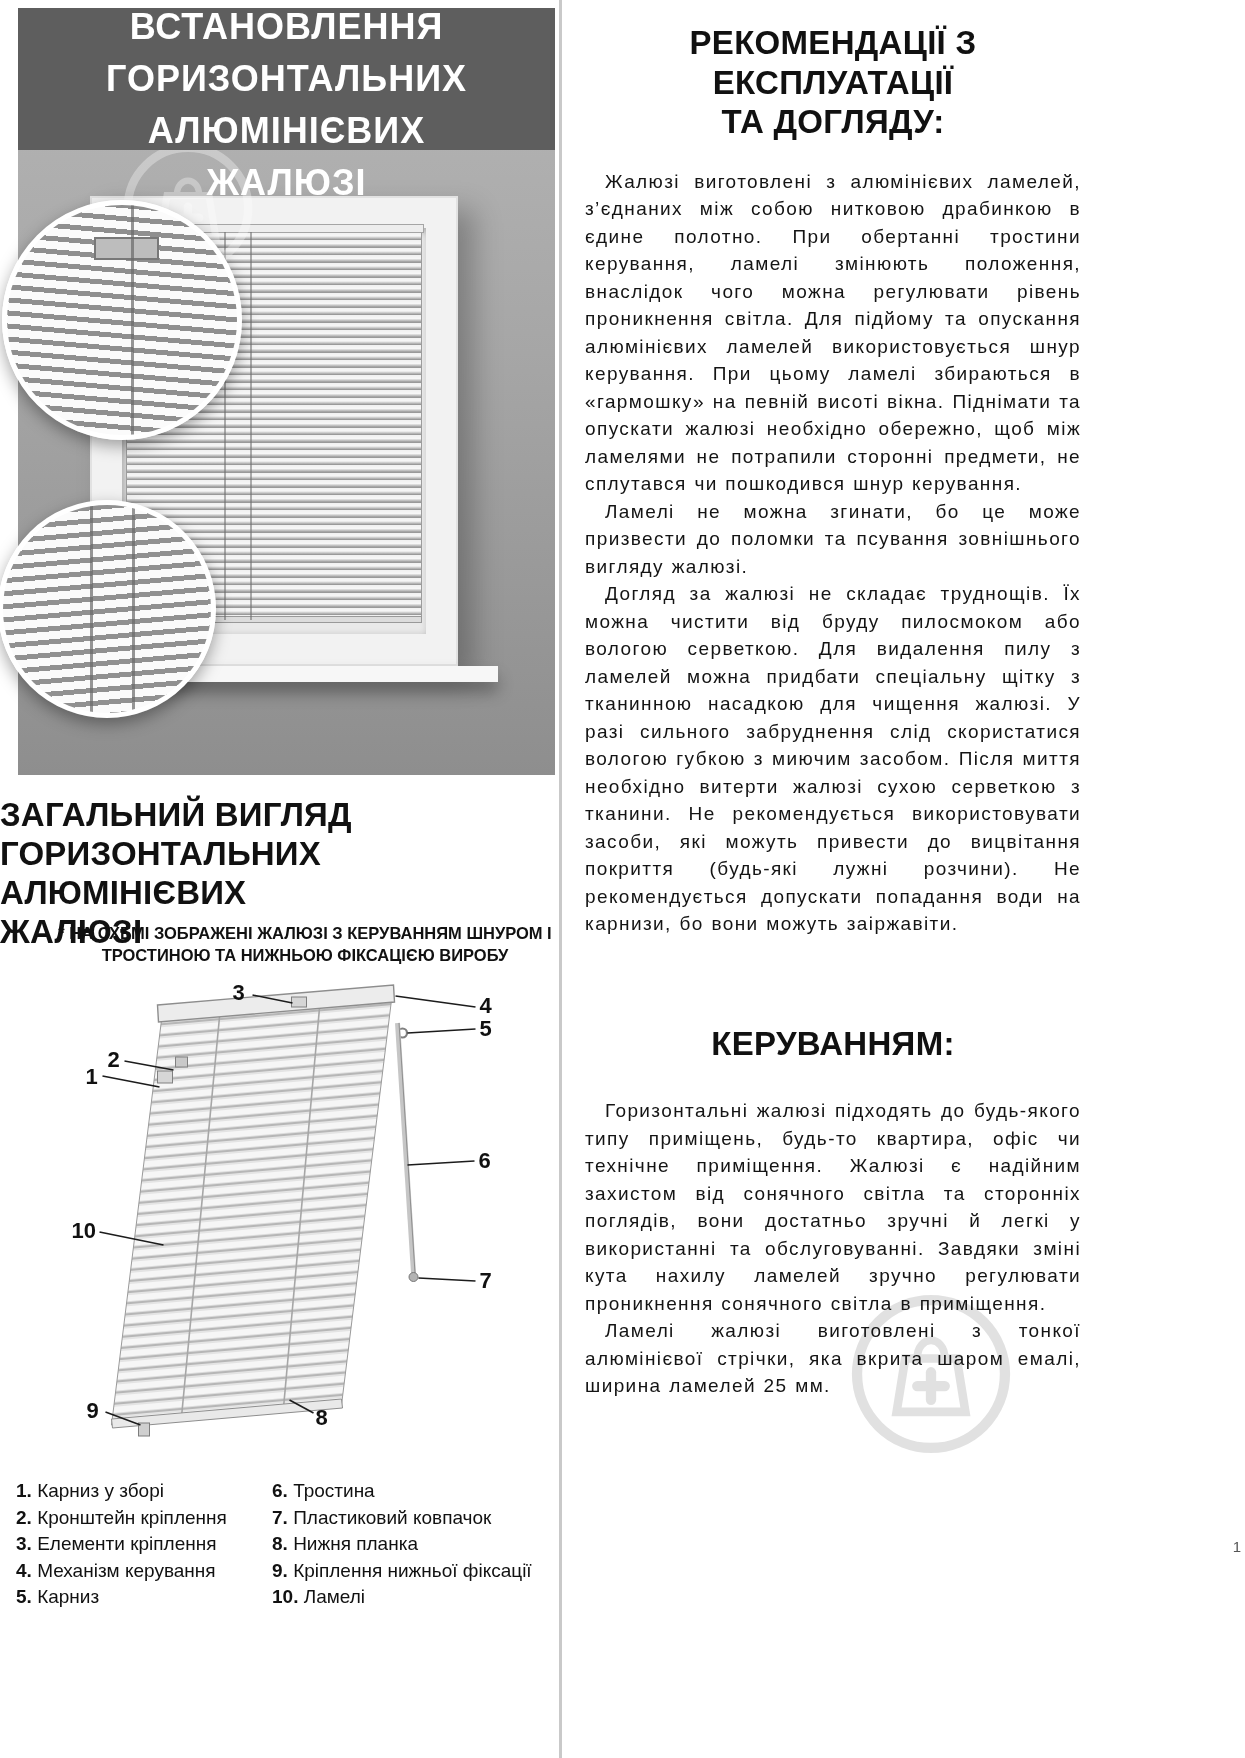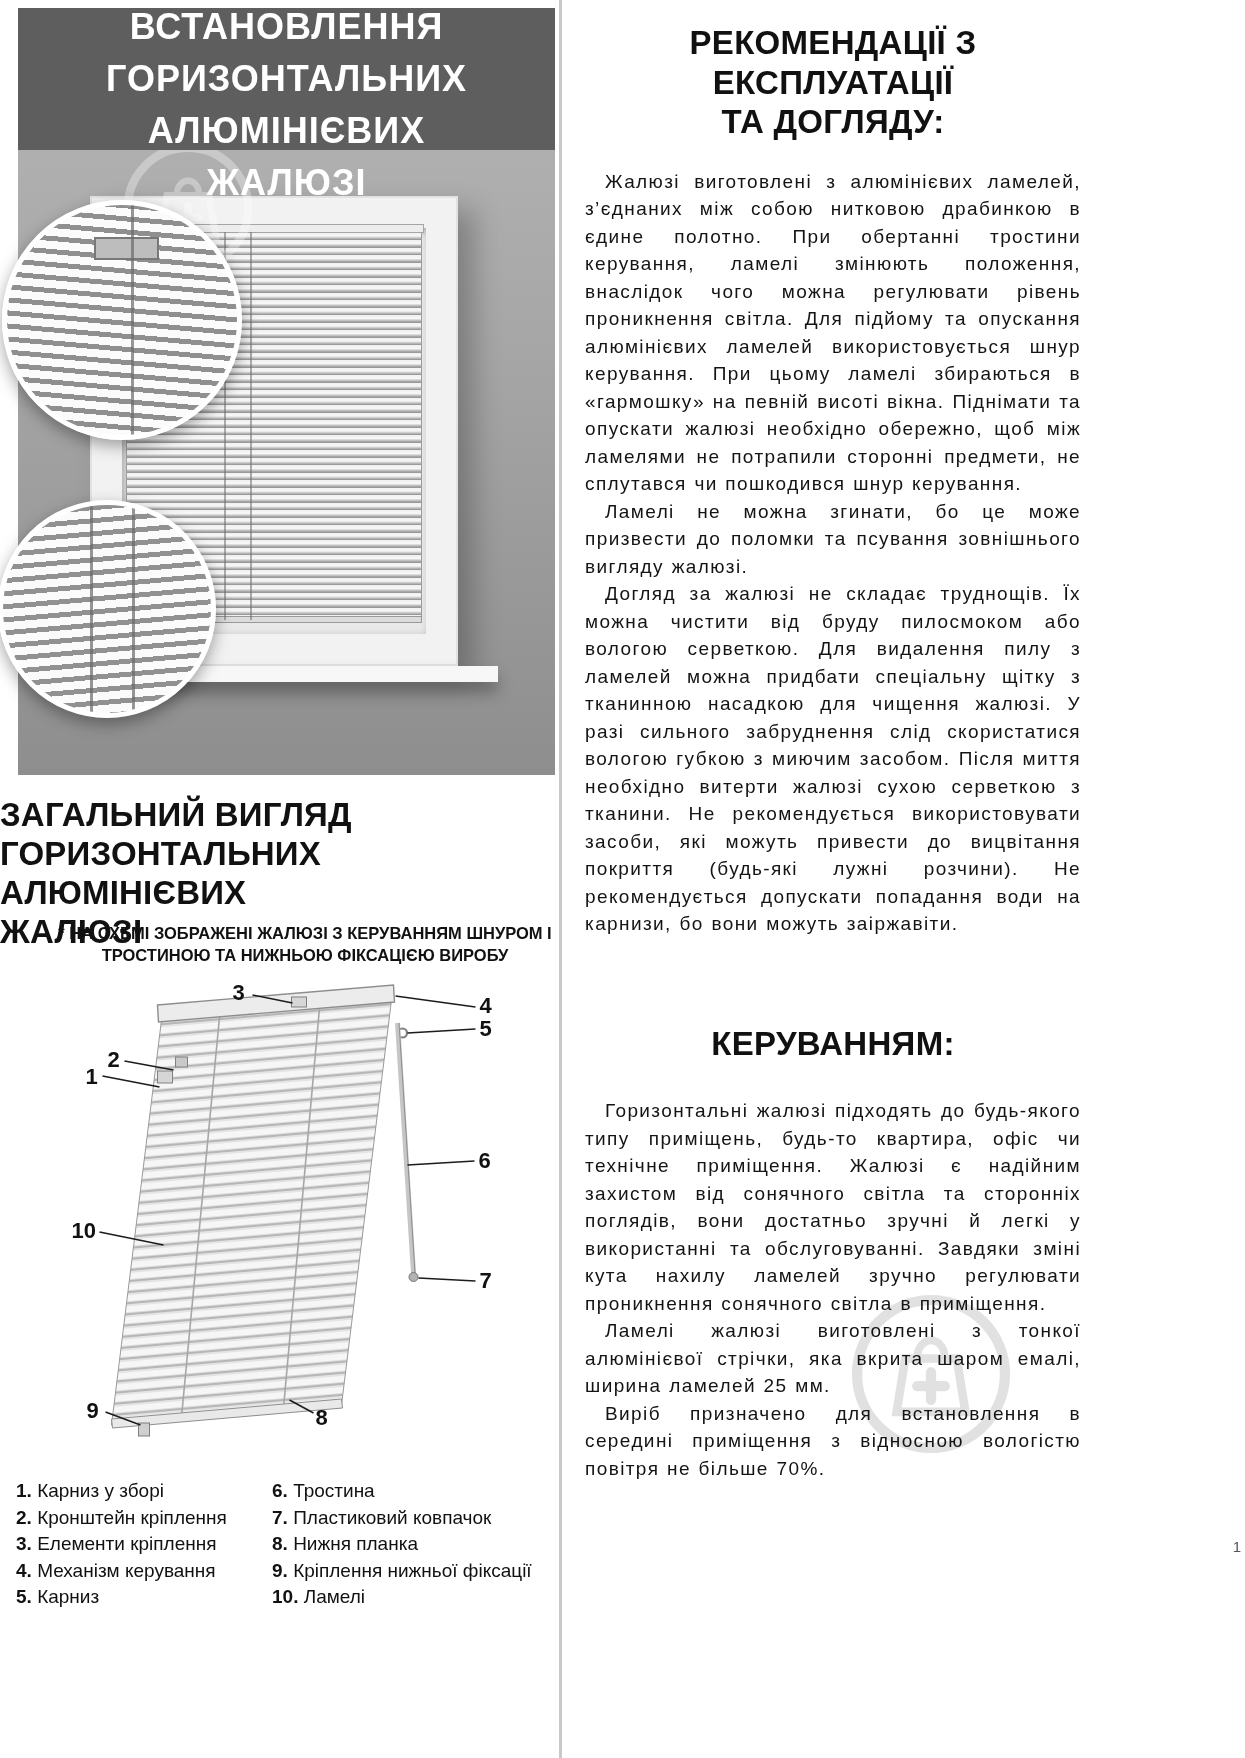--- a/index.html
+++ b/index.html
@@ -271,16 +271,15 @@
 <div class="col-right">
   <h1 class="sec-title">РЕКОМЕНДАЦІЇ З ЕКСПЛУАТАЦІЇ
 ТА ДОГЛЯДУ:</h1>
   <p class="body">Жалюзі виготовлені з алюмінієвих ламелей, з’єднаних між собою нитковою драбинкою в єдине полотно. При обертанні тростини керування, ламелі змінюють положення, внаслідок чого можна регулювати рівень проникнення світла. Для підйому та опускання алюмінієвих ламелей використовується шнур керування. При цьому ламелі збираються в «гармошку» на певній висоті вікна. Піднімати та опускати жалюзі необхідно обережно, щоб між ламелями не потрапили сторонні предмети, не сплутався чи пошкодився шнур керування.</p>
   <p class="body">Ламелі не можна згинати, бо це може призвести до поломки та псування зовнішнього вигляду жалюзі.</p>
   <p class="body">Догляд за жалюзі не складає труднощів. Їх можна чистити від бруду пилосмоком або вологою серветкою. Для видалення пилу з ламелей можна придбати спеціальну щітку з тканинною насадкою для чищення жалюзі. У разі сильного забруднення слід скористатися вологою губкою з миючим засобом. Після миття необхідно витерти жалюзі сухою серветкою з тканини. Не рекомендується використовувати засоби, які можуть привести до вицвітання покриття (будь-які лужні розчини). Не рекомендується допускати попадання води на карнизи, бо вони можуть заіржавіти.</p>
 
   <h1 class="sec-title purpose-title">КЕРУВАННЯМ:</h1>
   <p class="body">Горизонтальні жалюзі підходять до будь-якого типу приміщень, будь-то квартира, офіс чи технічне приміщення. Жалюзі є надійним захистом від сонячного світла та сторонніх поглядів, вони достатньо зручні й легкі у використанні та обслуговуванні. Завдяки зміні кута нахилу ламелей зручно регулювати проникнення сонячного світла в приміщення.</p>
   <p class="body">Ламелі жалюзі виготовлені з тонкої алюмінієвої стрічки, яка вкрита шаром емалі, ширина ламелей 25 мм.</p>
-  <p class="body">Виріб призначено для встановлення в середині приміщення з відносною вологістю повітря не більше 70%.</p>
 </div>
 
 <div class="page-num">1</div>
 
 </body></html>

